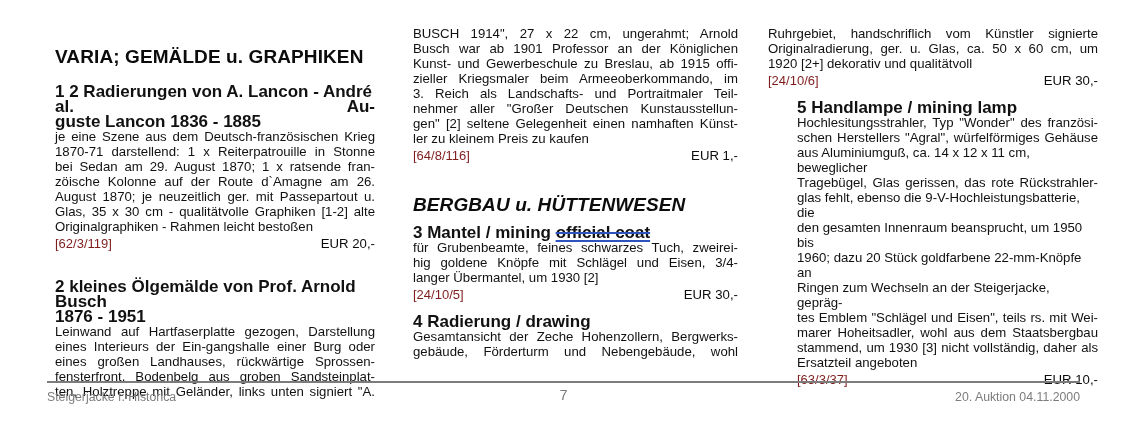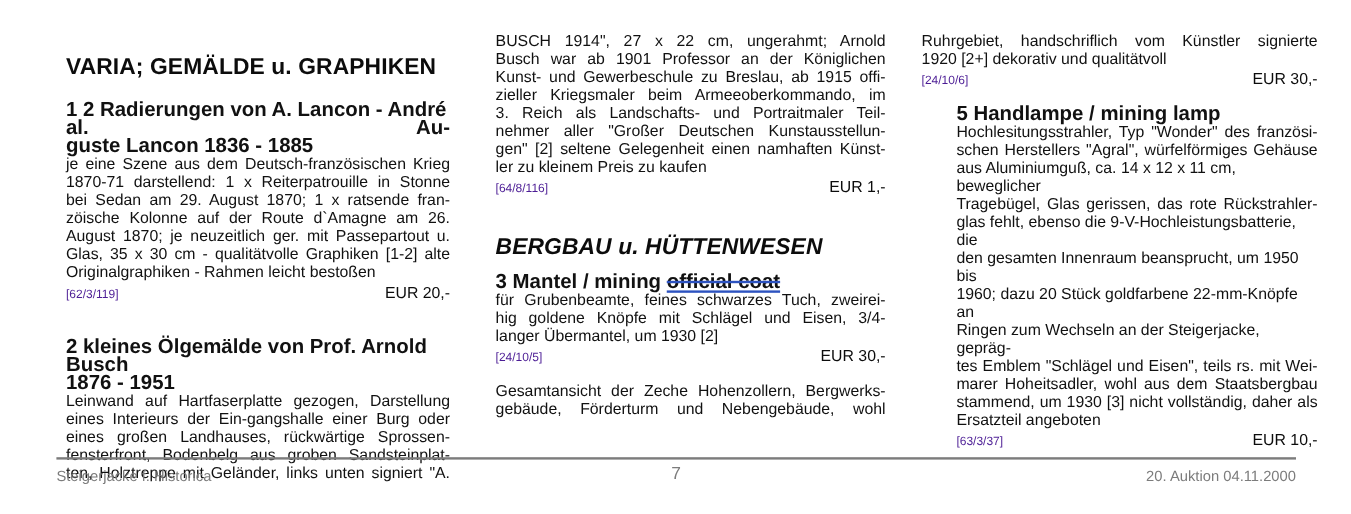--- a/index.html
+++ b/index.html
@@ -27,21 +27,21 @@
 
   .entry-title { font-weight:bold; font-size:17px; line-height:15px; }
   .body-text   { font-size:13.2px; line-height:15px; }
   .ln  { display:block; text-align:left; }
   .jl  { text-align-last:justify; }
 
   .refrow {
     display:flex; justify-content:space-between; align-items:baseline;
     font-size:13.2px; line-height:15px; margin-top:2px;
   }
-  .ref   { font-size:10px; color:#4c1d95; }
+  .ref   { font-size:13px; color:#7f1d1d; }
   .price { font-weight:normal; color:#0c0c0c; }
 
   .entry2 { margin-top:28px; }
   .entry3 { margin-top:0; }
   .entry4 { margin-top:12px; }
   .entry5 { margin-top:12px;margin-left:29px; }
 
   .struck {
     text-decoration-line:underline line-through;
     text-decoration-color:#2d53c0;
@@ -129,30 +129,32 @@
             <span class="ln jl">hig goldene Knöpfe mit Schlägel und Eisen, 3/4-</span>
             <span class="ln">langer Übermantel, um 1930 [2]</span>
           </div>
         <div class="refrow">
           <span class="ref">[24/10/5]</span>
           <span class="price">EUR 30,-</span>
         </div>
       </div>
 
       <div class="entry entry4">
+        <div class="entry-title">4 Radierung / drawing</div>
         <div class="body-text">
             <span class="ln jl">Gesamtansicht der Zeche Hohenzollern, Bergwerks-</span>
             <span class="ln jl">gebäude, Förderturm und Nebengebäude, wohl</span>
           </div>
       </div>
     </div>
 
     <div class="col col3">
       <div class="body-text">
           <span class="ln jl">Ruhrgebiet, handschriflich vom Künstler signierte</span>
+          <span class="ln jl">Originalradierung, ger. u. Glas, ca. 50 x 60 cm, um</span>
           <span class="ln">1920 [2+] dekorativ und qualitätvoll</span>
         </div>
       <div class="refrow">
         <span class="ref">[24/10/6]</span>
         <span class="price">EUR 30,-</span>
       </div>
 
       <div class="entry entry5">
         <div class="entry-title">5 Handlampe / mining lamp</div>
         <div class="body-text">

